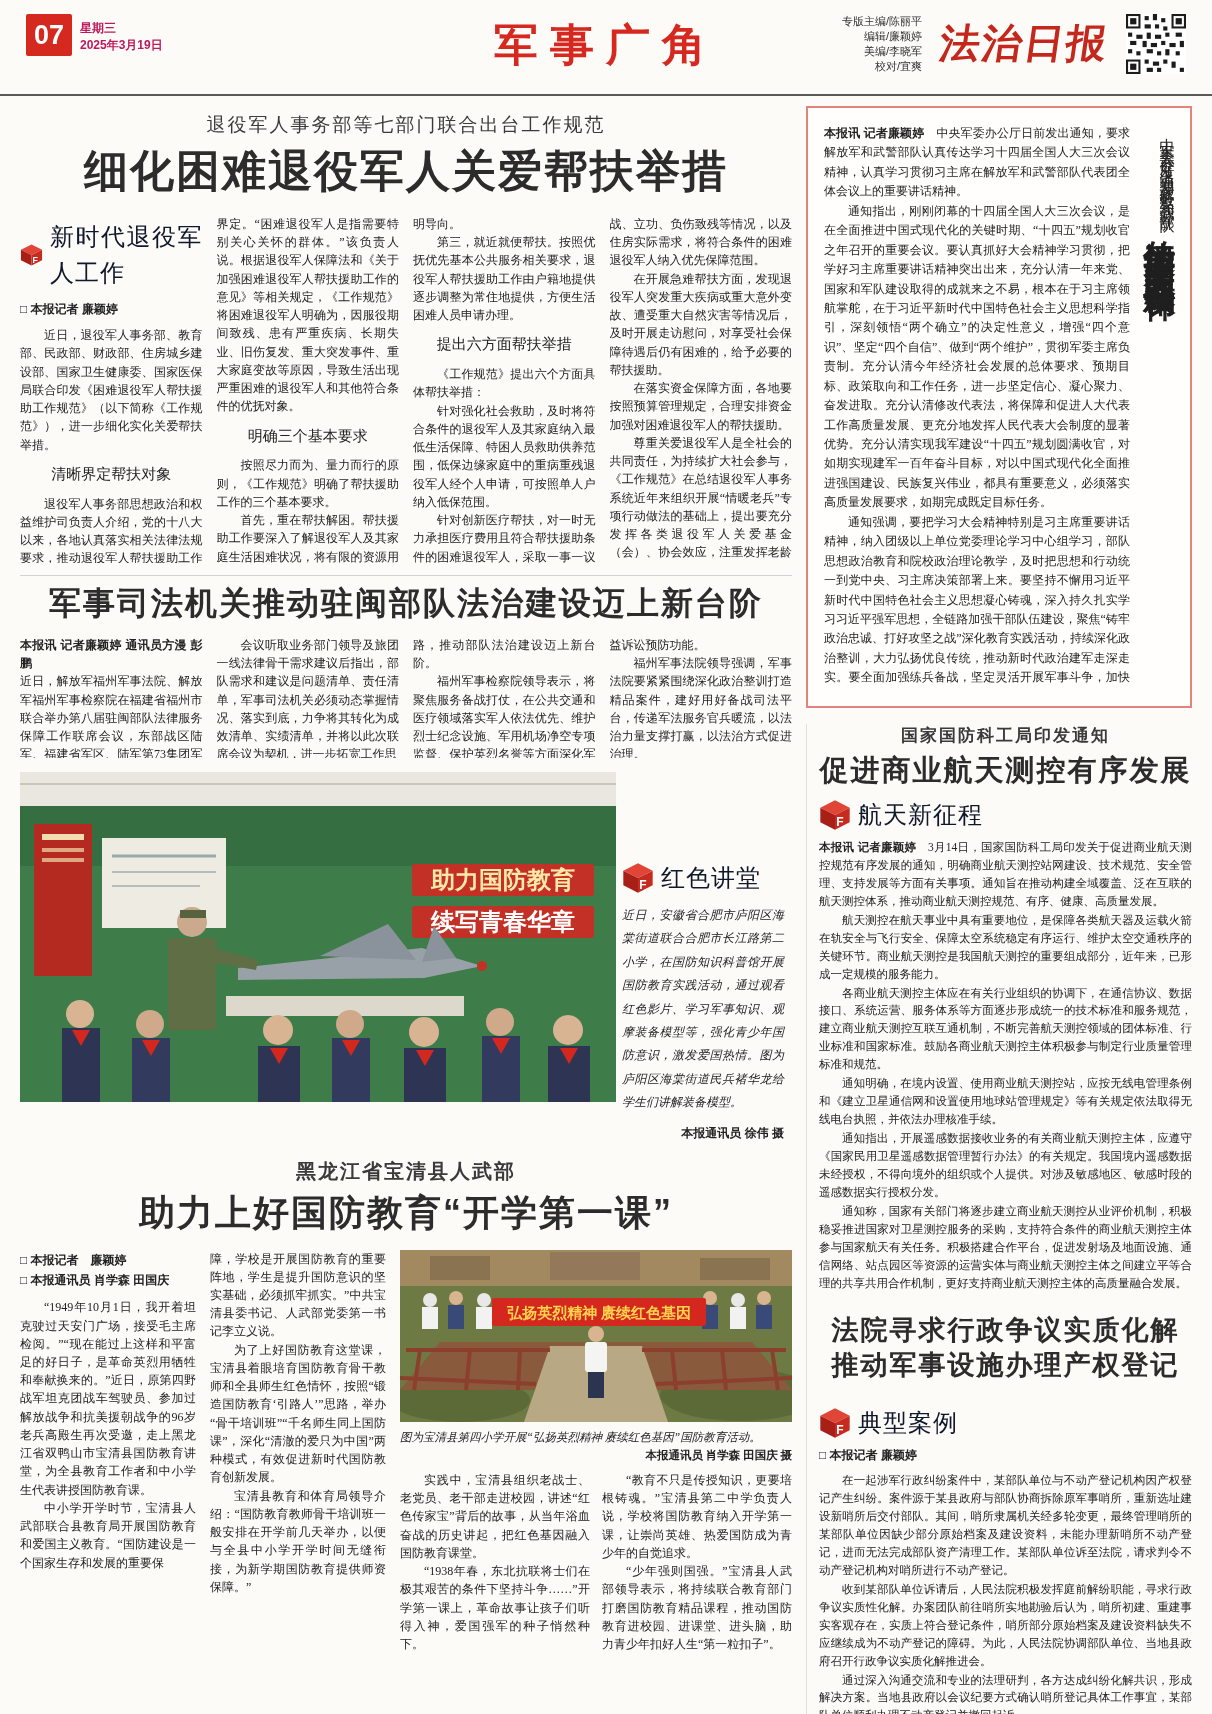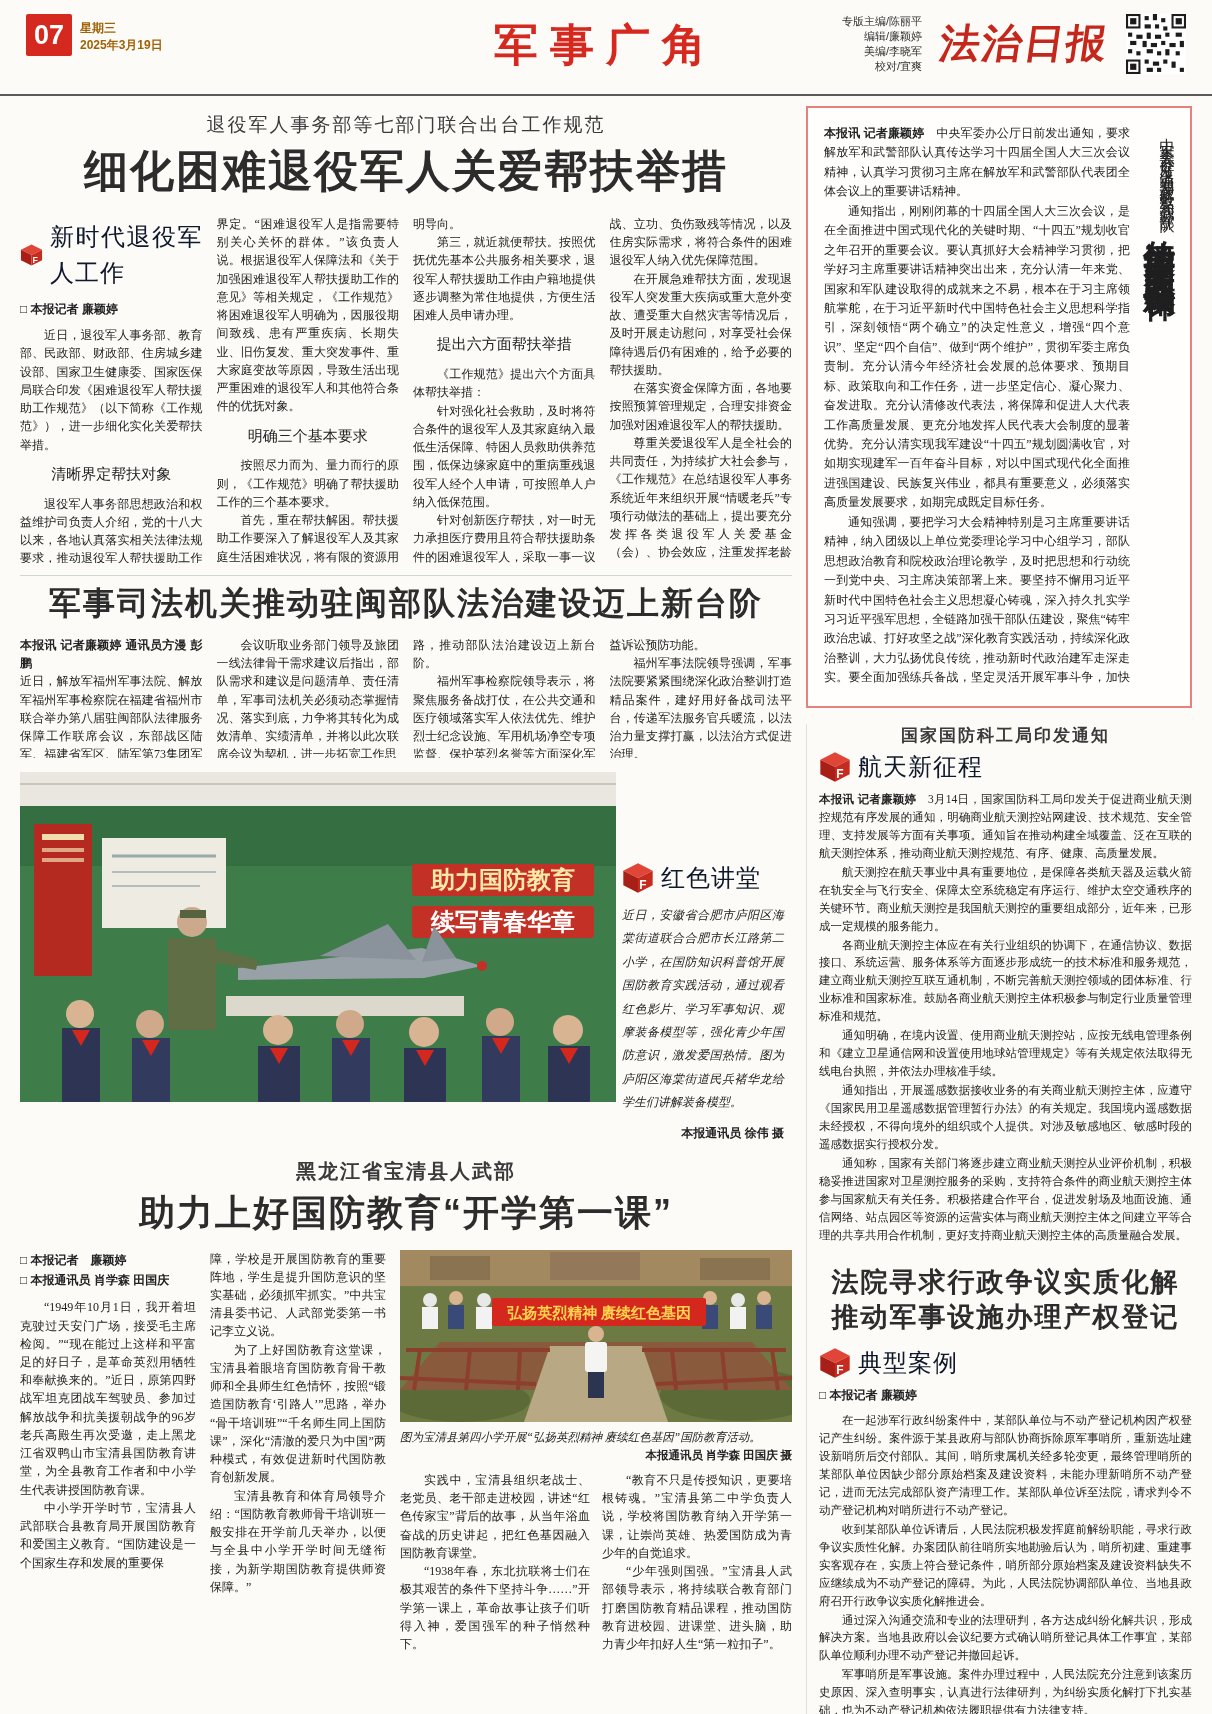--- a/index.html
+++ b/index.html
@@ -4,21 +4,21 @@
 <style>
   html,body{margin:0;padding:0}
   body{width:1212px;height:1714px;overflow:hidden;background:#fcfbf8;color:#222;
        font-family:"Liberation Sans",sans-serif;position:relative}
   .serif{font-family:"Liberation Serif","DejaVu Serif",serif}
   .b{font-weight:bold}
   
   .hd{position:relative;display:flex;align-items:flex-start;padding:14px 26px 8px;border-bottom:2px solid #5a5a5a;height:72px;box-sizing:content-box}
   .pagebox{background:#d5281e;color:#fff;font-weight:bold;font-size:27px;width:46px;height:42px;
            display:flex;align-items:center;justify-content:center;border-radius:2px}
-  .dateblk{margin-left:8px;font-size:12px;font-weight:bold;line-height:17px;padding-top:6px;color:#a16207}
+  .dateblk{margin-left:8px;font-size:12px;font-weight:bold;line-height:17px;padding-top:6px;color:#be185d}
   .sec-title{position:absolute;left:0;right:0;top:16px;text-align:center;font-size:44px;font-weight:bold;
              color:#d5281e;letter-spacing:12px;pointer-events:none}
   .hd-right{margin-left:auto;display:flex;gap:18px;align-items:center;z-index:2}
   .credits{font-size:11px;text-align:right;line-height:15px;color:#333}
   .masthead{color:#c4271b;font-family:"Liberation Serif",serif;font-weight:bold;font-size:40px;
             transform:skewX(-8deg);letter-spacing:2px;line-height:1}
   
   .main{display:flex;gap:14px;padding:10px 20px 0}
   .left{width:772px;flex:none}
   .right{width:386px;flex:none}
@@ -353,20 +353,21 @@
       <div class="vheads">
         <div class="vkick">中央军委办公厅发出通知要求解放军和武警部队</div>
         <div class="vmain">传达学习十四届全国人大三次会议精神</div>
       </div>
     </div>
 
     <div class="rlow">
 
       <div>
         <div class="kick b" style="font-size:17px;margin-top:6px">国家国防科工局印发通知</div>
+        <div class="hl" style="font-size:29px;margin:4px 0 8px">促进商业航天测控有序发展</div>
         <div class="labelrow">
           <svg width="32" height="32" viewBox="0 0 24 24">
             <polygon points="12,1 23,6.5 12,12 1,6.5" fill="#e04538"></polygon>
             <polygon points="1,6.5 12,12 12,23 1,17.5" fill="#a81f17"></polygon>
             <polygon points="23,6.5 12,12 12,23 23,17.5" fill="#c62b20"></polygon>
             <text x="13" y="20" font-size="9" font-weight="bold" fill="#fff" font-family="Liberation Sans,sans-serif">F</text>
           </svg>
           <span class="labeltxt">航天新征程</span>
         </div>
         <div class="rtxt serif" style="max-height:452px">
@@ -374,21 +375,21 @@
           <p style="text-indent:2em">航天测控在航天事业中具有重要地位，是保障各类航天器及运载火箭在轨安全与飞行安全、保障太空系统稳定有序运行、维护太空交通秩序的关键环节。商业航天测控是我国航天测控的重要组成部分，近年来，已形成一定规模的服务能力。</p>
           <p style="text-indent:2em">各商业航天测控主体应在有关行业组织的协调下，在通信协议、数据接口、系统运营、服务体系等方面逐步形成统一的技术标准和服务规范，建立商业航天测控互联互通机制，不断完善航天测控领域的团体标准、行业标准和国家标准。鼓励各商业航天测控主体积极参与制定行业质量管理标准和规范。</p>
           <p style="text-indent:2em">通知明确，在境内设置、使用商业航天测控站，应按无线电管理条例和《建立卫星通信网和设置使用地球站管理规定》等有关规定依法取得无线电台执照，并依法办理核准手续。</p>
           <p style="text-indent:2em">通知指出，开展遥感数据接收业务的有关商业航天测控主体，应遵守《国家民用卫星遥感数据管理暂行办法》的有关规定。我国境内遥感数据未经授权，不得向境外的组织或个人提供。对涉及敏感地区、敏感时段的遥感数据实行授权分发。</p>
           <p style="text-indent:2em">通知称，国家有关部门将逐步建立商业航天测控从业评价机制，积极稳妥推进国家对卫星测控服务的采购，支持符合条件的商业航天测控主体参与国家航天有关任务。积极搭建合作平台，促进发射场及地面设施、通信网络、站点园区等资源的运营实体与商业航天测控主体之间建立平等合理的共享共用合作机制，更好支持商业航天测控主体的高质量融合发展。</p>
         </div>
       </div>
 
       <div style="margin-top:22px">
         <div class="hl" style="font-size:27px;line-height:1.3">法院寻求行政争议实质化解</div>
-        <div class="hl" style="font-size:27px;line-height:1.3;margin-bottom:12px">推动军事设施办理产权登记</div>
+        <div class="hl" style="font-size:27px;line-height:1.3;margin-bottom:24px">推动军事设施办理产权登记</div>
         <div class="labelrow">
           <svg width="32" height="32" viewBox="0 0 24 24">
             <polygon points="12,1 23,6.5 12,12 1,6.5" fill="#e04538"></polygon>
             <polygon points="1,6.5 12,12 12,23 1,17.5" fill="#a81f17"></polygon>
             <polygon points="23,6.5 12,12 12,23 23,17.5" fill="#c62b20"></polygon>
             <text x="13" y="20" font-size="9" font-weight="bold" fill="#fff" font-family="Liberation Sans,sans-serif">F</text>
           </svg>
           <span class="labeltxt">典型案例</span>
         </div>
         <div class="byline">□ 本报记者 廉颖婷</div>

